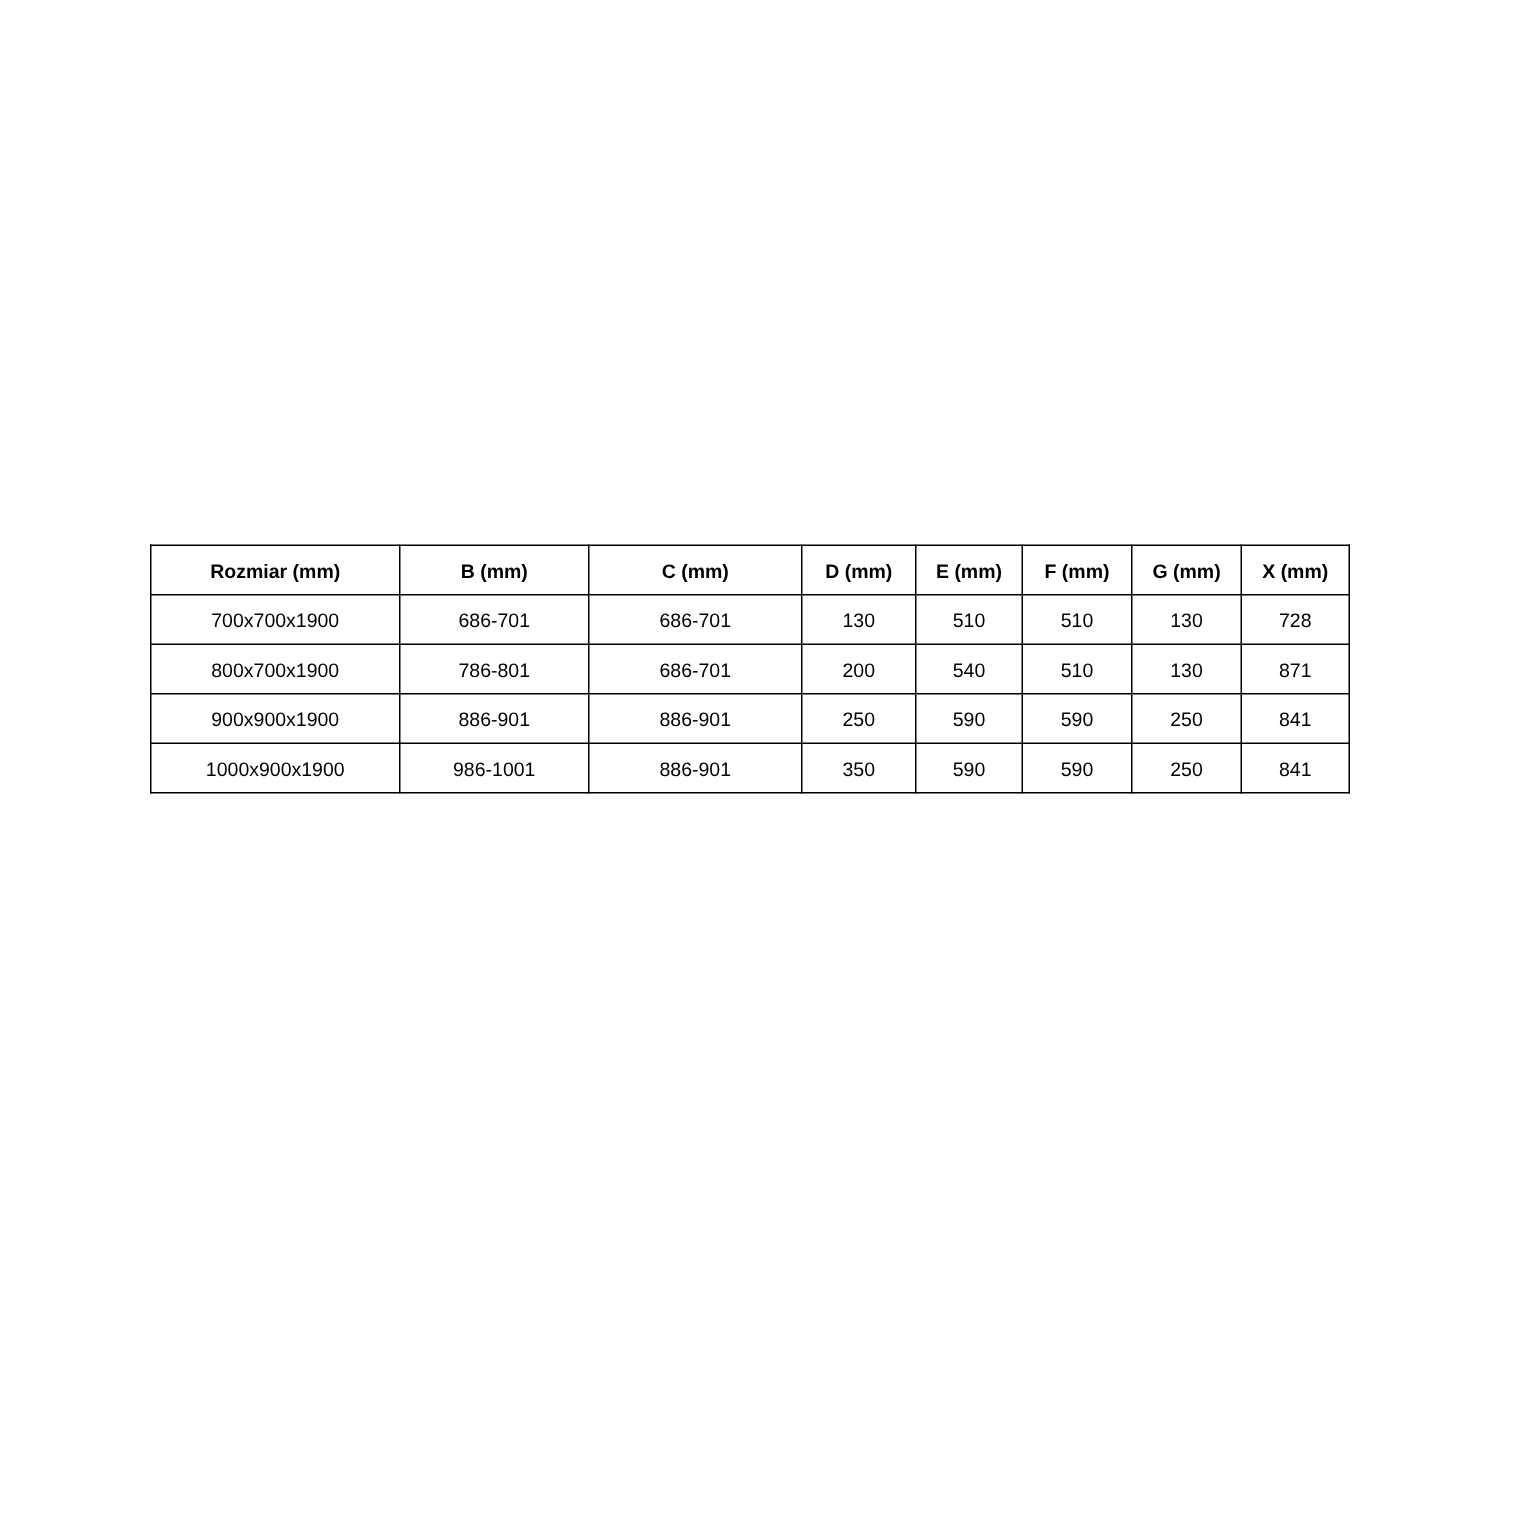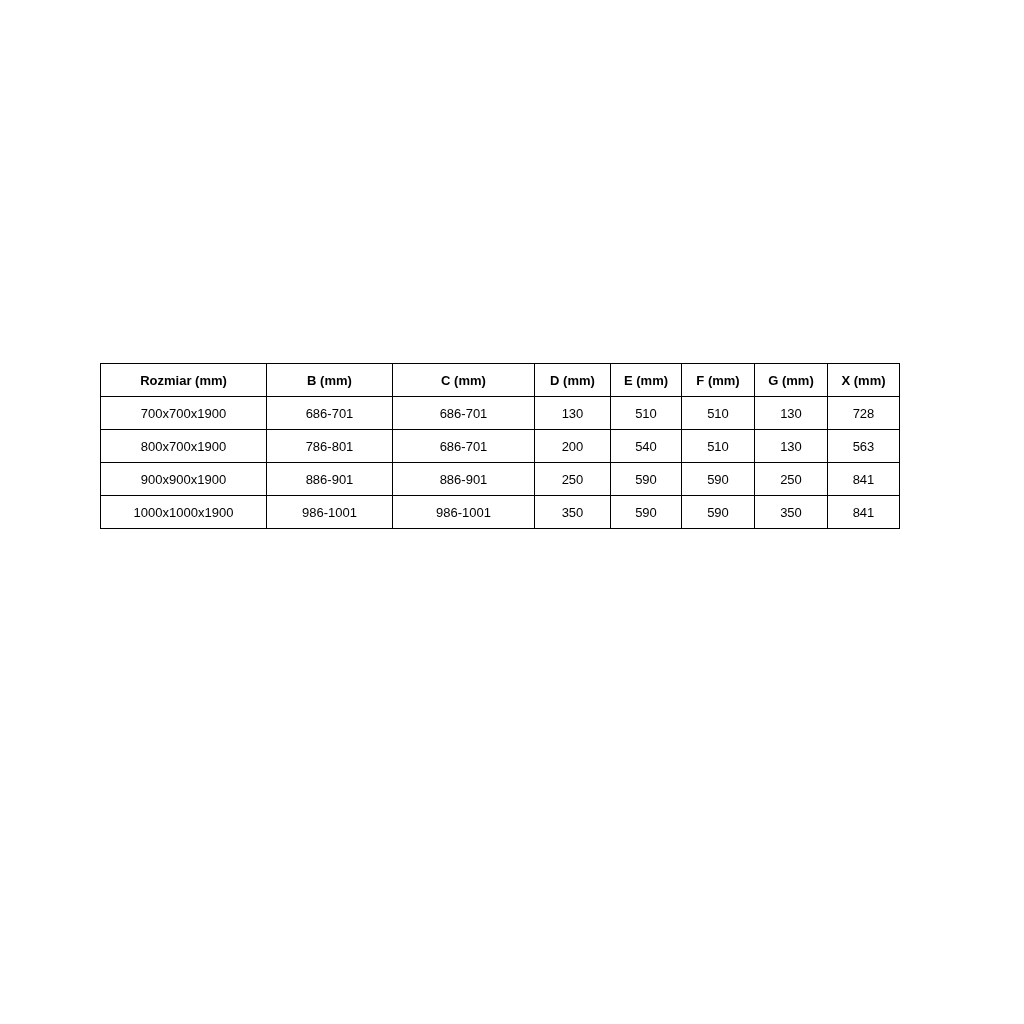--- a/index.html
+++ b/index.html
@@ -74,37 +74,37 @@
           <td>728</td>
         </tr>
         <tr>
           <td>800x700x1900</td>
           <td>786-801</td>
           <td>686-701</td>
           <td>200</td>
           <td>540</td>
           <td>510</td>
           <td>130</td>
-          <td>563</td>
+          <td>871</td>
         </tr>
         <tr>
           <td>900x900x1900</td>
           <td>886-901</td>
           <td>886-901</td>
           <td>250</td>
           <td>590</td>
           <td>590</td>
           <td>250</td>
           <td>841</td>
         </tr>
         <tr>
-          <td>1000x1000x1900</td>
+          <td>1000x900x1900</td>
           <td>986-1001</td>
-          <td>986-1001</td>
+          <td>886-901</td>
           <td>350</td>
           <td>590</td>
           <td>590</td>
-          <td>350</td>
+          <td>250</td>
           <td>841</td>
         </tr>
       </tbody>
   </table>
 </div>
 
 </body></html>

